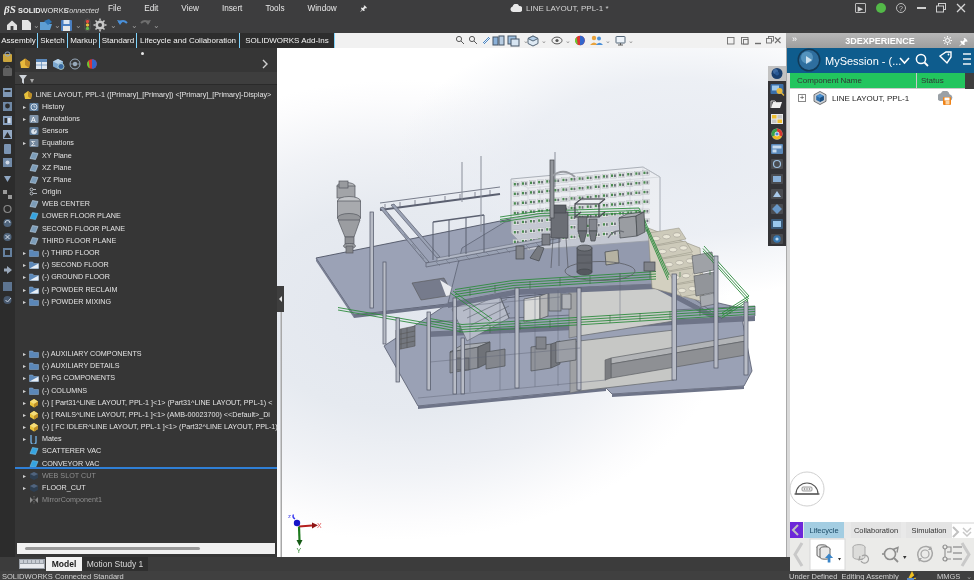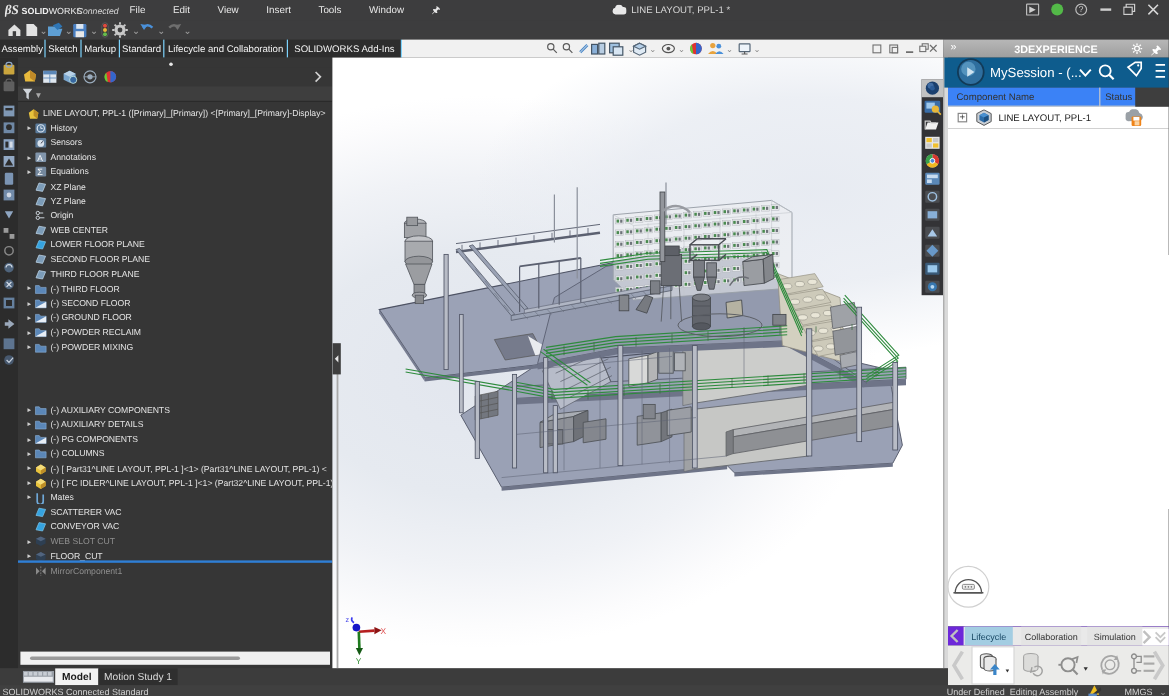--- a/index.html
+++ b/index.html
@@ -37,21 +37,21 @@
   #hthumb { position:absolute; left:8px; top:4px; width:175px; height:3px; background:#9a9a9a; border-radius:1.5px;}
 
   
   #viewport { left:277px; top:48px; width:509px; height:509px;
      background:radial-gradient(280px 140px at 400px 110px, rgba(230,234,241,0.95) 0%, rgba(230,234,241,0.75) 55%, rgba(230,234,241,0) 100%),radial-gradient(330px 230px at 123px 262px, #e2e6ee 0%, #e6eaf0 45%, #f0f2f6 70%, #fcfcfd 92%, #ffffff 100%); }
 
   
   #rdivider { left:786px; top:48px; width:4px; height:509px; background:#d9d9d9; border-left:1px solid #aaa;}
   #rhead { left:786px; top:33px; width:188px; height:15px; background:linear-gradient(#b7b7b7,#9e9e9e); color:#fff; font-size:9px; font-weight:bold; display:flex; align-items:center; justify-content:center;}
   #rblue { left:787px; top:48px; width:187px; height:25px; background:#0e5c8d; }
-  #rtablehead { left:790px; top:73px; width:156px; height:16px; background:#3b82f6; border-bottom:1px solid #c9c9c9; font-size:8px; color:#333; }
+  #rtablehead { left:790px; top:73px; width:175px; height:16px; background:#22c55e; border-bottom:1px solid #c9c9c9; font-size:8px; color:#333; }
   #rrow1 { left:790px; top:89px; width:184px; height:18px; background:#fff; font-size:8px; color:#222;}
   #rwhite { left:790px; top:107px; width:184px; height:415px; background:#fff; }
   #rtabs { left:790px; top:522px; width:184px; height:16px; background:#6d28d9; font-size:7.5px; white-space:nowrap; overflow:hidden;}
   #rtools { left:790px; top:538px; width:184px; height:33px; background:#eceeec; }
 
   
   #modelbar { left:0; top:557px; width:790px; height:14px; background:#3c3c3c; }
   #statusbar { left:0; top:571px; width:974px; height:9px; background:#404040; color:#d2d2d2; font-size:7.5px; }
 </style>
 </head>
@@ -270,43 +270,50 @@
       <div class="trow" style="padding-left:5px;">
         <span class="car">▸</span>
         <span class="ic"><svg width="10" height="10" viewBox="0 0 10 10">
             <rect x="0.5" y="1" width="9" height="8" rx="1" fill="#5a7b9c"></rect>
             <circle cx="5" cy="5" r="3" fill="none" stroke="#dfe8f2" stroke-width="0.9"></circle>
             <path d="M5 3.2 v1.8 h1.6" stroke="#dfe8f2" stroke-width="0.8" fill="none"></path>
           </svg></span>
         <span class="">History</span>
       </div>
       <div class="trow" style="padding-left:5px;">
+        <span class="car">▸</span>
+        <span class="ic"><svg width="10" height="10" viewBox="0 0 10 10">
+            <rect x="0.5" y="1" width="9" height="8" rx="1" fill="#8195ab"></rect>
+            <text x="2" y="8" font-size="7" fill="#fff" font-family="Liberation Sans">A</text>
+          </svg></span>
+        <span class="">Annotations</span>
+      </div>
+      <div class="trow" style="padding-left:5px;">
         <span class="car"></span>
         <span class="ic"><svg width="10" height="10" viewBox="0 0 10 10">
             <rect x="0.5" y="1" width="9" height="8" rx="1" fill="#607d9a"></rect>
             <circle cx="5" cy="5.5" r="2.8" fill="#d8e2ec"></circle>
             <path d="M5 5.5 L6.8 3.8" stroke="#334" stroke-width="0.8"></path>
           </svg></span>
         <span class="">Sensors</span>
       </div>
       <div class="trow" style="padding-left:5px;">
         <span class="car">▸</span>
         <span class="ic"><svg width="10" height="10" viewBox="0 0 10 10">
-            <rect x="0.5" y="1" width="9" height="8" rx="1" fill="#8195ab"></rect>
-            <text x="2" y="8" font-size="7" fill="#fff" font-family="Liberation Sans">A</text>
-          </svg></span>
-        <span class="">Annotations</span>
-      </div>
-      <div class="trow" style="padding-left:5px;">
-        <span class="car">▸</span>
-        <span class="ic"><svg width="10" height="10" viewBox="0 0 10 10">
             <rect x="0.5" y="1" width="9" height="8" rx="1" fill="#74889e"></rect>
             <text x="2" y="8" font-size="7.5" fill="#fff" font-family="Liberation Sans">Σ</text>
           </svg></span>
         <span class="">Equations</span>
+      </div>
+      <div class="trow" style="padding-left:5px;">
+        <span class="car"></span>
+        <span class="ic"><svg width="10" height="10" viewBox="0 0 10 10">
+            <path d="M1 7.5 L3.5 1.5 L9 2.5 L6.5 8.5 Z" fill="#8fb6d9" fill-opacity="0.8" stroke="#c3d9ec" stroke-width="0.6"></path>
+          </svg></span>
+        <span class="">XY Plane</span>
       </div>
       <div class="trow" style="padding-left:5px;">
         <span class="car"></span>
         <span class="ic"><svg width="10" height="10" viewBox="0 0 10 10">
             <path d="M1 7.5 L3.5 1.5 L9 2.5 L6.5 8.5 Z" fill="#8fb6d9" fill-opacity="0.8" stroke="#c3d9ec" stroke-width="0.6"></path>
           </svg></span>
         <span class="">XZ Plane</span>
       </div>
       <div class="trow" style="padding-left:5px;">
         <span class="car"></span>
@@ -420,20 +427,29 @@
         <span class="">(-) COLUMNS</span>
       </div>
       <div class="trow" style="padding-left:5px;">
         <span class="car">▸</span>
         <span class="ic"><svg width="10" height="10" viewBox="0 0 10 10">
             <path d="M1 3.5 l4 -2.5 4 2.5 0 3.5 -4 2.5 -4 -2.5 Z" fill="#e8c23c"></path>
             <path d="M5 1 l4 2.5 -4 2.5 -4 -2.5 Z" fill="#f4dc7a"></path>
             <path d="M5 6 l4 -2.5 0 3.5 -4 2.5 Z" fill="#bd8d26"></path>
           </svg></span>
         <span class="">(-) [ Part31^LINE LAYOUT, PPL-1 ]&lt;1&gt; (Part31^LINE LAYOUT, PPL-1) &lt;</span>
+      </div>
+      <div class="trow" style="padding-left:5px;">
+        <span class="car">▸</span>
+        <span class="ic"><svg width="10" height="10" viewBox="0 0 10 10">
+            <path d="M1 3.5 l4 -2.5 4 2.5 0 3.5 -4 2.5 -4 -2.5 Z" fill="#e8c23c"></path>
+            <path d="M5 1 l4 2.5 -4 2.5 -4 -2.5 Z" fill="#f4dc7a"></path>
+            <path d="M5 6 l4 -2.5 0 3.5 -4 2.5 Z" fill="#bd8d26"></path>
+          </svg></span>
+        <span class="">(-) [ RAILS^LINE LAYOUT, PPL-1 ]&lt;1&gt; (AMB-00023700) &lt;&lt;Default&gt;_Di</span>
       </div>
       <div class="trow" style="padding-left:5px;">
         <span class="car">▸</span>
         <span class="ic"><svg width="10" height="10" viewBox="0 0 10 10">
             <path d="M1 3.5 l4 -2.5 4 2.5 0 3.5 -4 2.5 -4 -2.5 Z" fill="#e8c23c"></path>
             <path d="M5 1 l4 2.5 -4 2.5 -4 -2.5 Z" fill="#f4dc7a"></path>
             <path d="M5 6 l4 -2.5 0 3.5 -4 2.5 Z" fill="#bd8d26"></path>
           </svg></span>
         <span class="">(-) [ FC IDLER^LINE LAYOUT, PPL-1 ]&lt;1&gt; (Part32^LINE LAYOUT, PPL-1)</span>
       </div>

